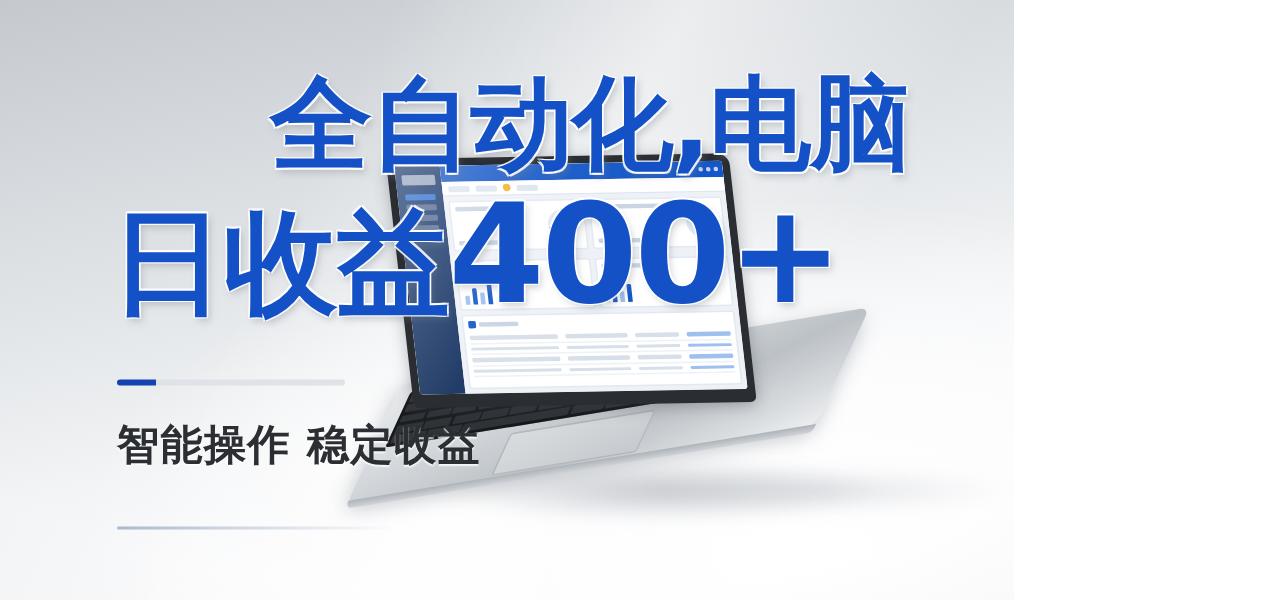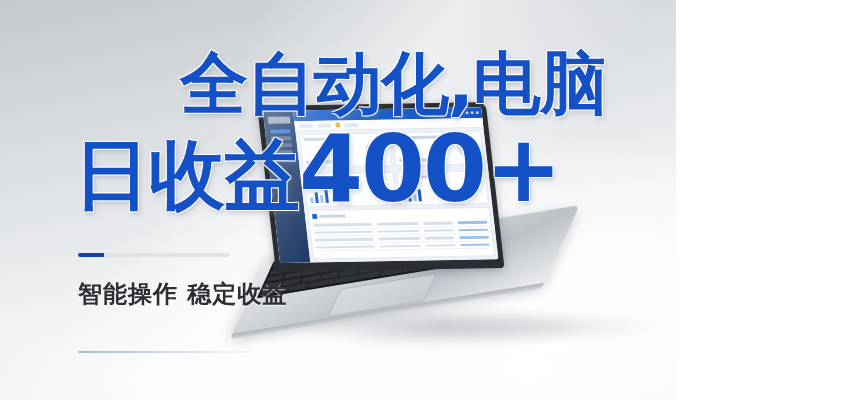--- a/index.html
+++ b/index.html
@@ -195,21 +195,21 @@
   .hl2 .num{font-size:92px;letter-spacing:-2px;}
 
   
   .accent{
     position:absolute;left:78px;top:253px;width:152px;height:4px;
     background:linear-gradient(90deg,#1442b0 0 17%, #dfe3e8 17% 100%);
     border-radius:2px;
   }
   .subtitle{
     position:absolute;left:78px;top:278px;
-    font-size:24px;font-weight:bold;color:#2b2f33;
+    font-size:28px;font-weight:bold;color:#2b2f33;
     letter-spacing:1px;white-space:nowrap;
     text-shadow:0 1px 1px rgba(255,255,255,.8);
   }
   .hairline{
     position:absolute;left:78px;top:351px;width:186px;height:2px;
     background:linear-gradient(90deg,#aab8cc 0%, #c9d2dd 35%, rgba(240,243,246,0) 100%);
     border-radius:1px;
   }
 </style>
 </head>

